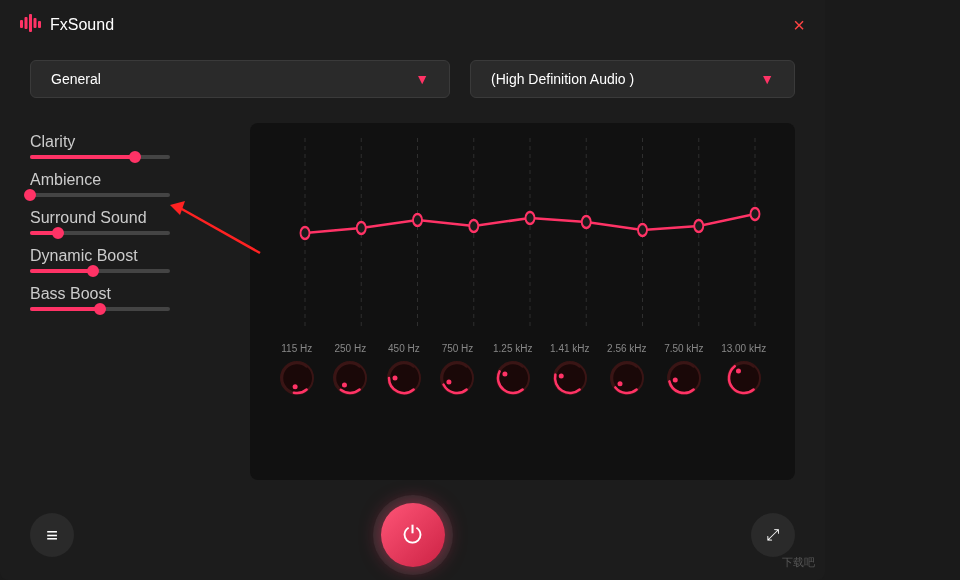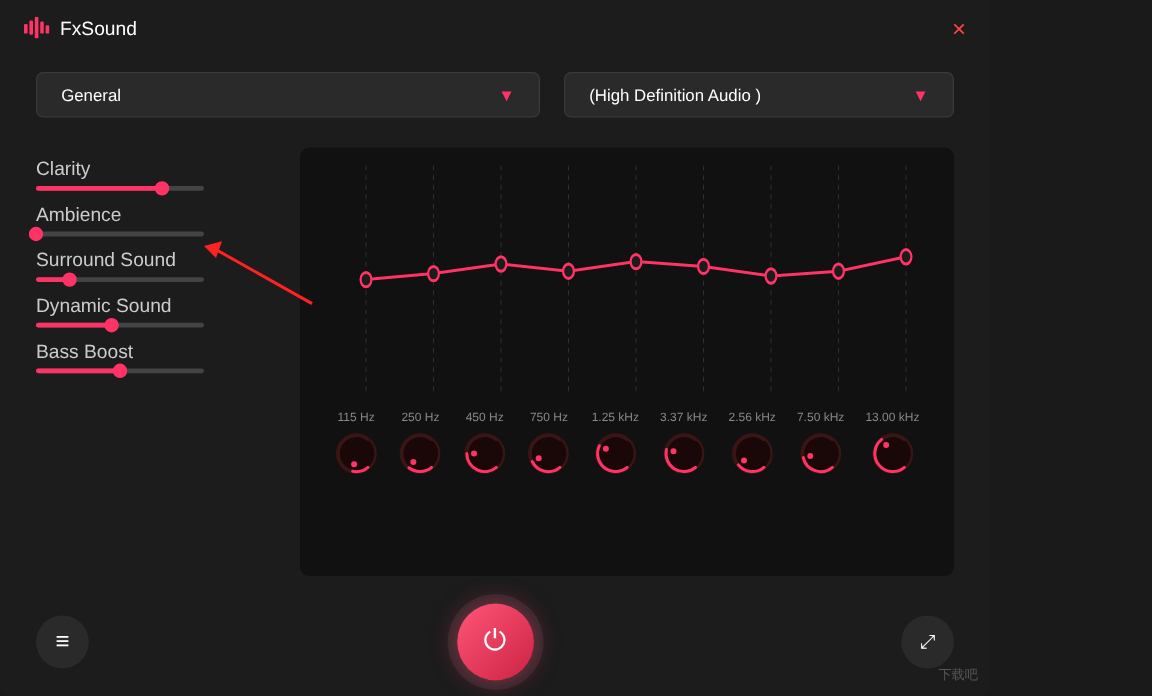--- a/index.html
+++ b/index.html
@@ -299,21 +299,21 @@
             </div>
           </div>
           <div class="slider-row">
             <div class="slider-label">Surround Sound</div>
             <div class="slider-track">
               <div class="slider-fill" style="width: 20%;"></div>
               <div class="slider-thumb" style="left: 20%;"></div>
             </div>
           </div>
           <div class="slider-row">
-            <div class="slider-label">Dynamic Sound</div>
+            <div class="slider-label">Dynamic Boost</div>
             <div class="slider-track">
               <div class="slider-fill" style="width: 45%;"></div>
               <div class="slider-thumb" style="left: 45%;"></div>
             </div>
           </div>
           <div class="slider-row">
             <div class="slider-label">Bass Boost</div>
             <div class="slider-track">
               <div class="slider-fill" style="width: 50%;"></div>
               <div class="slider-thumb" style="left: 50%;"></div>
@@ -390,21 +390,21 @@
             <div class="eq-freq-item">
               <div class="eq-freq-label">1.25 kHz</div>
               <div class="knob-container"><svg width="36" height="36" viewBox="0 0 36 36">
                   <circle cx="18" cy="18" r="16" fill="#1a0808" stroke="#3a1515" stroke-width="2"></circle>
                   <path d="M 27.64181414529809 29.49066664678467 A 15 15 0 1 1 27.641814145298092 6.509333353215331" fill="none" stroke="#3a1515" stroke-width="2.5" stroke-linecap="round"></path>
                   <path d="M 27.64181414529809 29.49066664678467 A 15 15 0 0 1 4.518089305512495 11.42443279816384" fill="none" stroke="#ff3366" stroke-width="2.5" stroke-linecap="round"></path>
                   <circle cx="9.910853583307496" cy="14.054659678898304" r="2.5" fill="#ff3366"></circle>
                 </svg></div>
             </div>
             <div class="eq-freq-item">
-              <div class="eq-freq-label">3.37 kHz</div>
+              <div class="eq-freq-label">1.41 kHz</div>
               <div class="knob-container"><svg width="36" height="36" viewBox="0 0 36 36">
                   <circle cx="18" cy="18" r="16" fill="#1a0808" stroke="#3a1515" stroke-width="2"></circle>
                   <path d="M 27.64181414529809 29.49066664678467 A 15 15 0 1 1 27.641814145298092 6.509333353215331" fill="none" stroke="#3a1515" stroke-width="2.5" stroke-linecap="round"></path>
                   <path d="M 27.64181414529809 29.49066664678467 A 15 15 0 0 1 3.3844490282214714 14.625734184842027" fill="none" stroke="#ff3366" stroke-width="2.5" stroke-linecap="round"></path>
                   <circle cx="9.230669416932884" cy="15.975440510905218" r="2.5" fill="#ff3366"></circle>
                 </svg></div>
             </div>
             <div class="eq-freq-item">
               <div class="eq-freq-label">2.56 kHz</div>
               <div class="knob-container"><svg width="36" height="36" viewBox="0 0 36 36">

